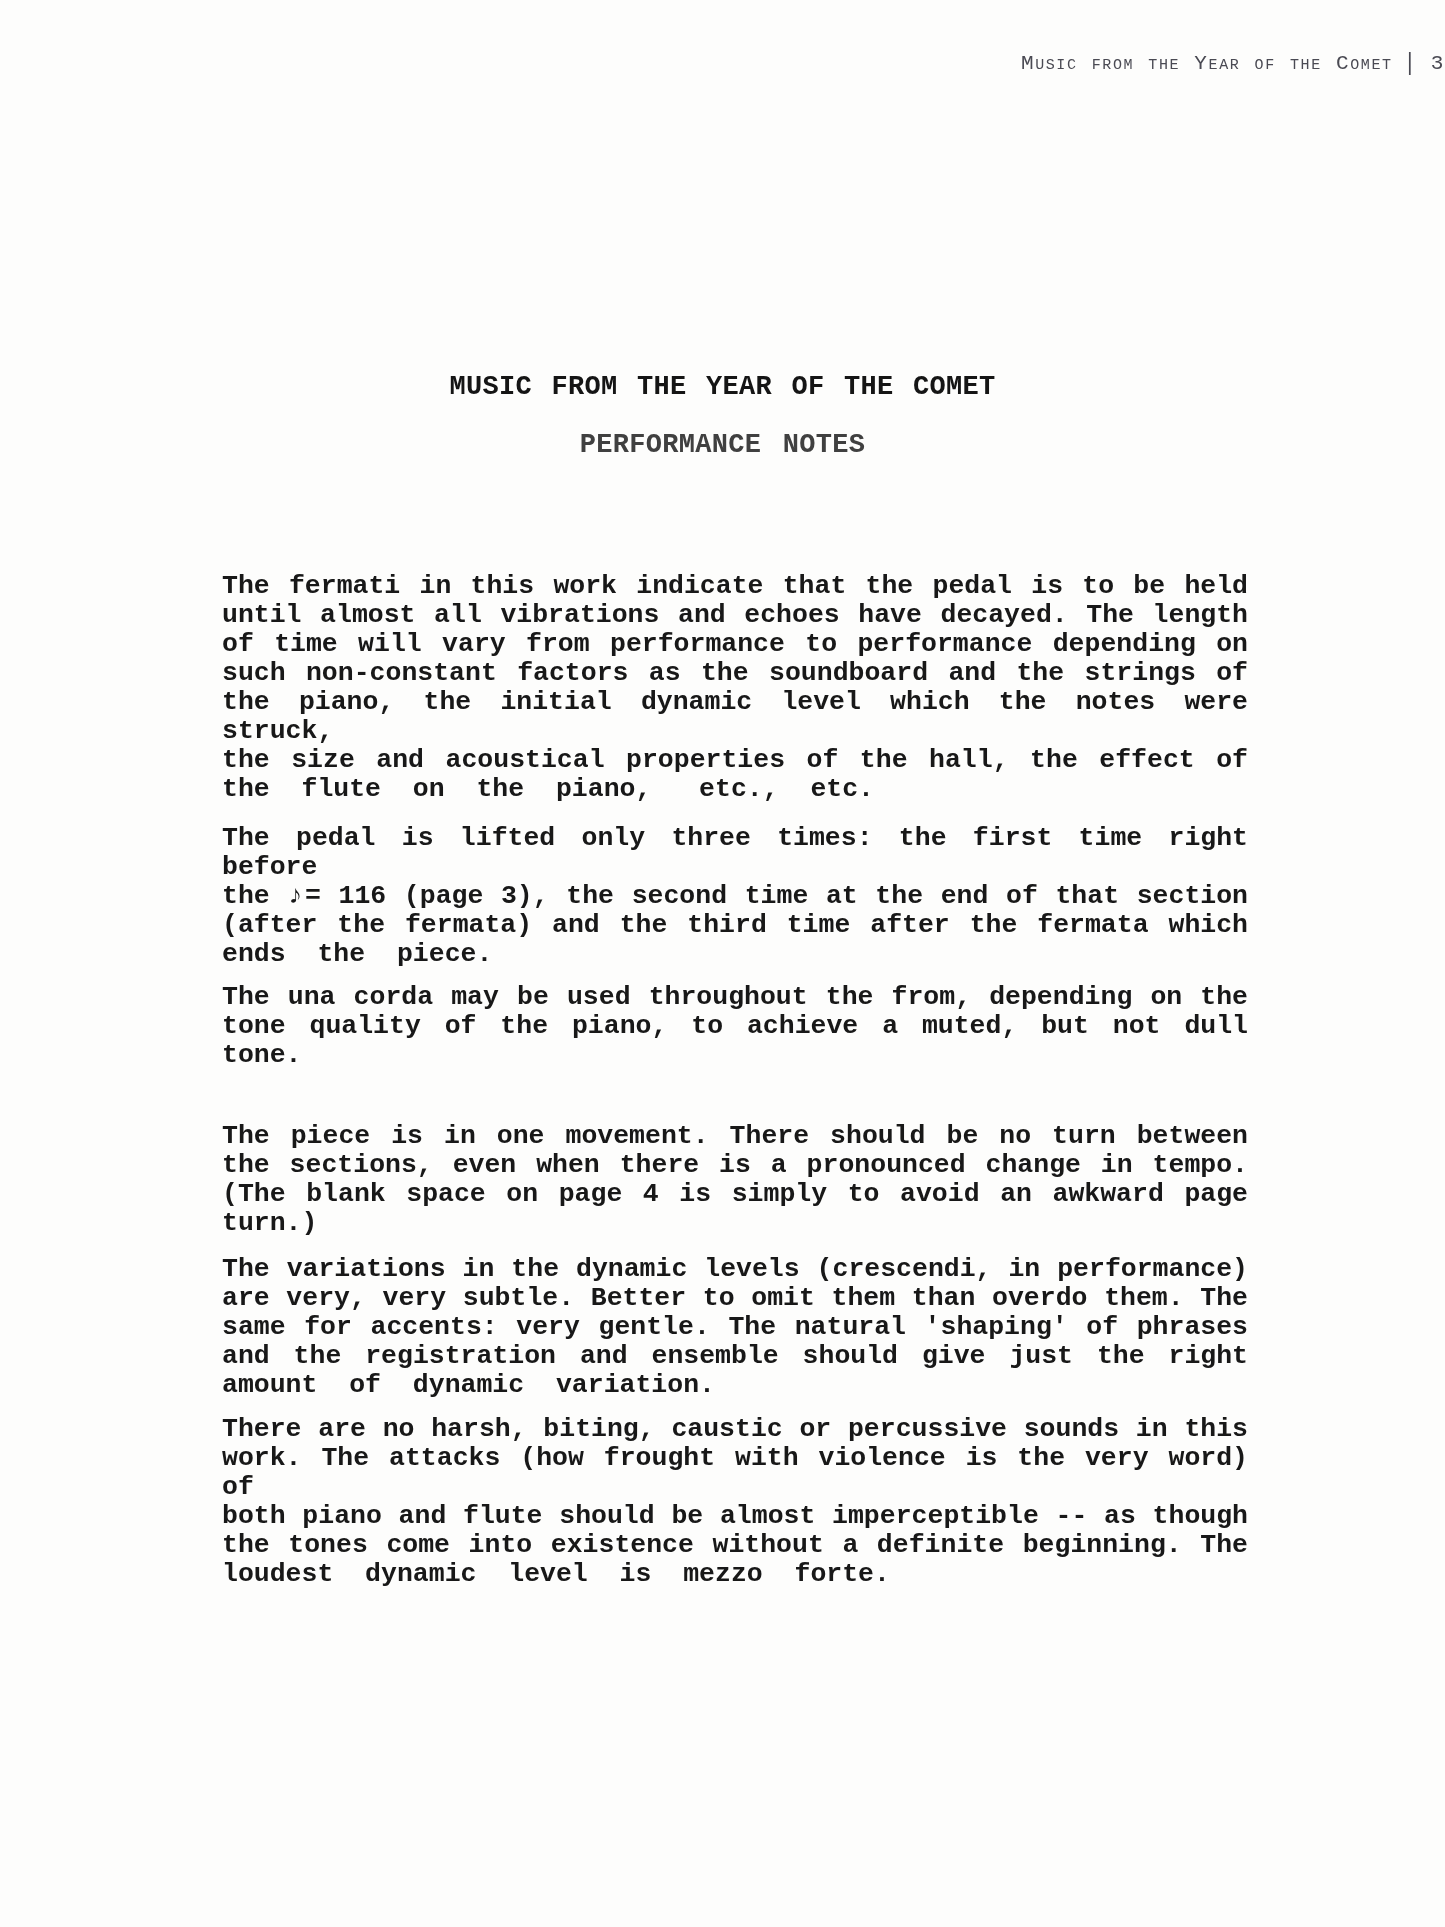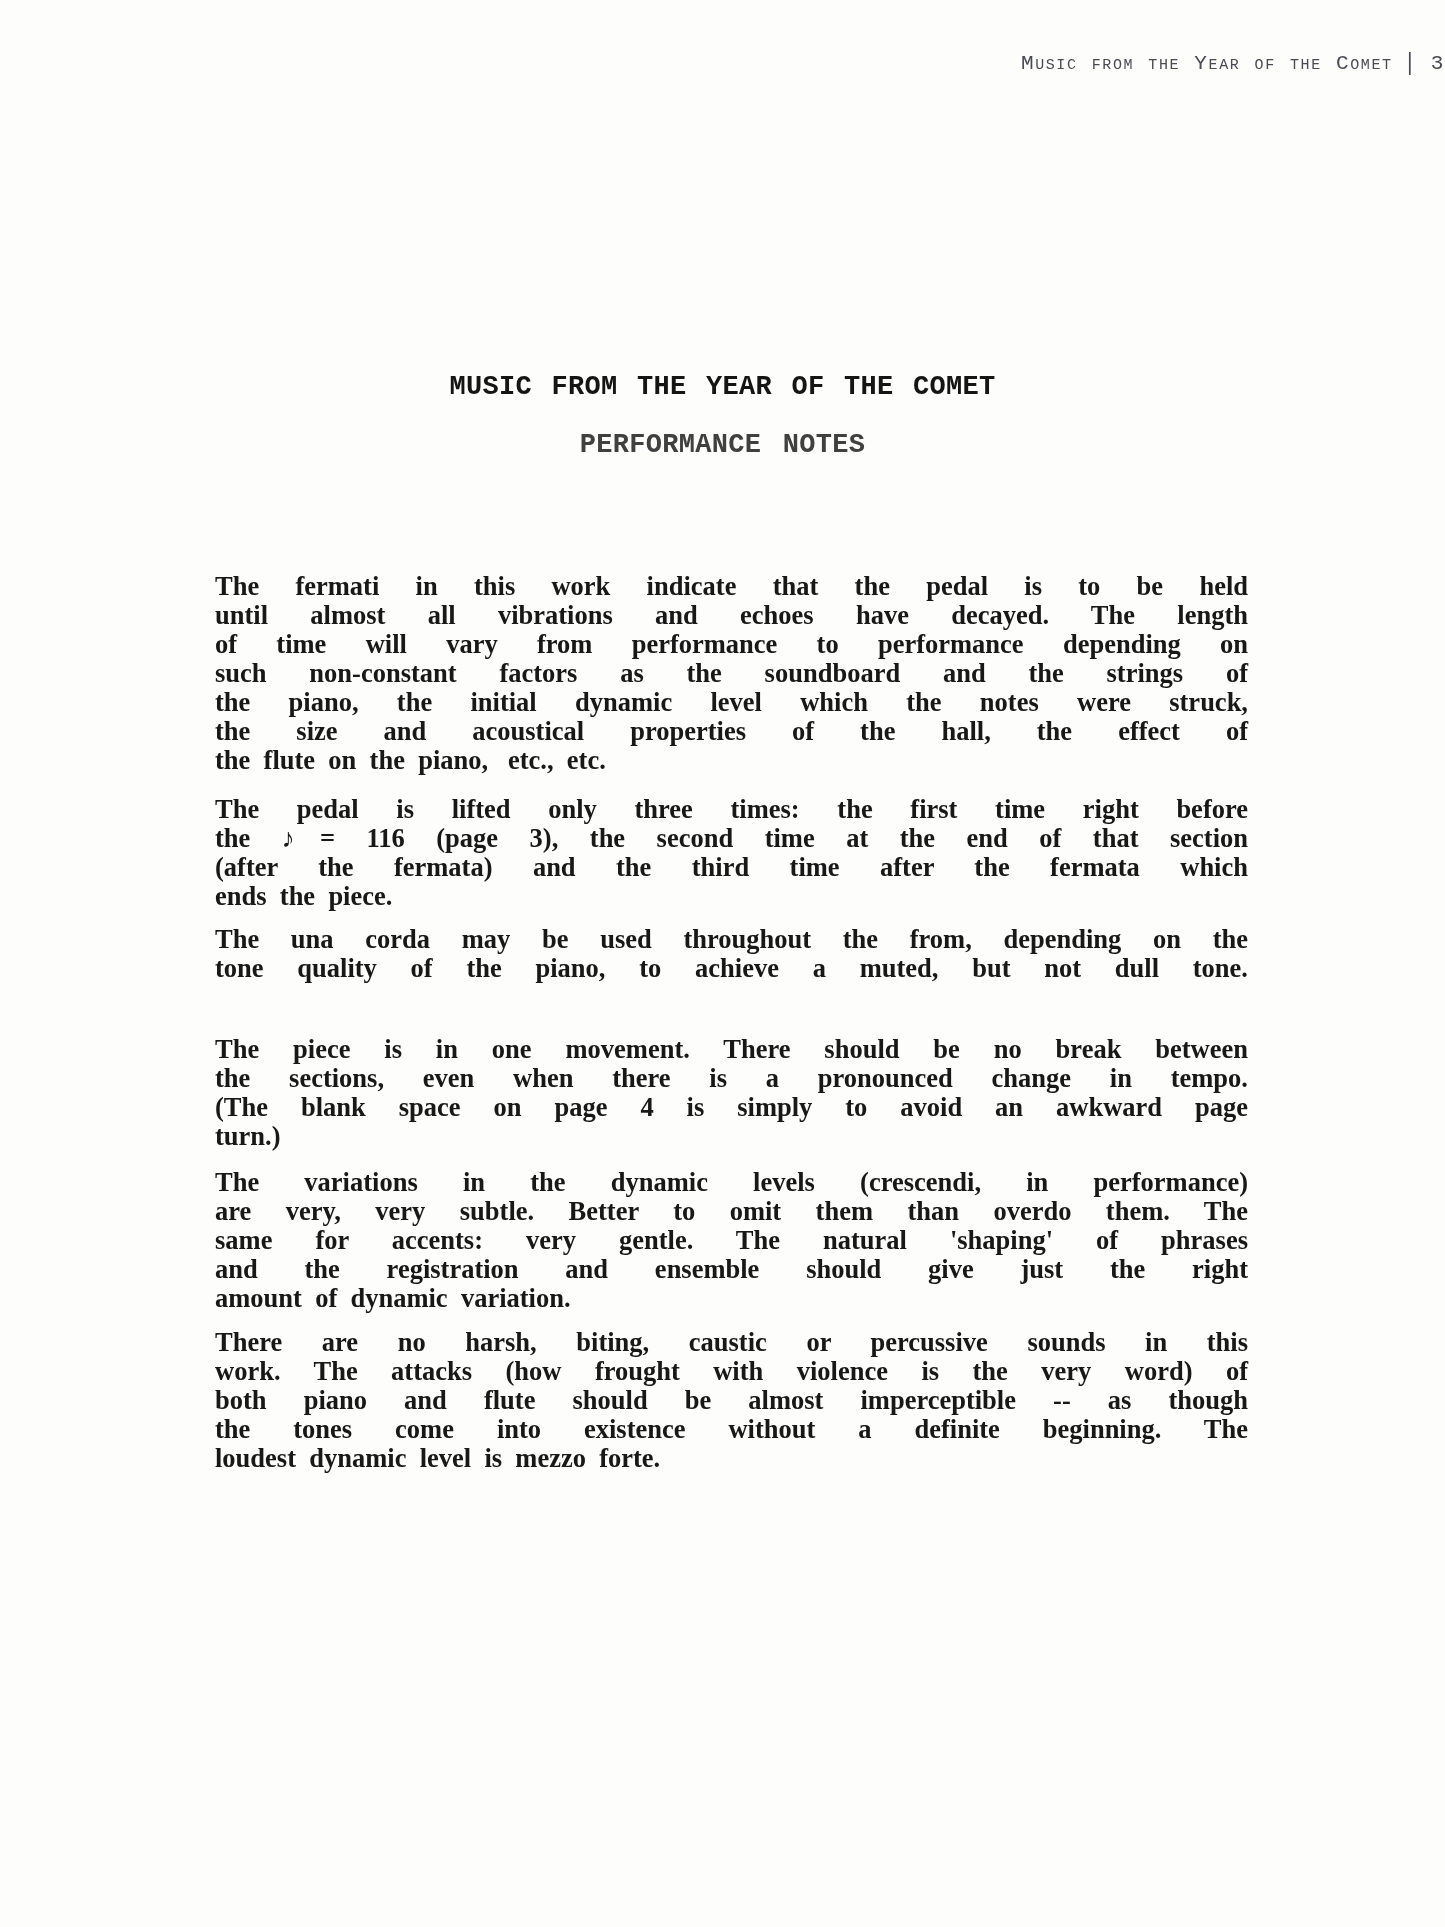--- a/index.html
+++ b/index.html
@@ -65,21 +65,21 @@
   .body-text {
     position: absolute;
     top: 572px;
     left: 206px;
     width: 1042px;
     font-size: 26.5px;
     line-height: 29px;
     font-weight: bold;
     color: #181818;
   }
-  .paragraph { margin: 0 0 18px 9px; font-family: Liberation Serif, serif; }
+  .paragraph { margin: 0 0 18px 16px; }
   .paragraph:nth-child(1) { margin-bottom: 20px; }
   .paragraph:nth-child(2) { margin-bottom: 14px; }
   .paragraph:nth-child(3) { margin-bottom: 52px; }
   .paragraph:nth-child(4) { margin-bottom: 17px; }
   .paragraph:nth-child(5) { margin-bottom: 15px; }
   .line {
     text-align: justify;
     text-align-last: justify;
   }
   .line.short-last {
@@ -115,21 +115,21 @@
         <div class="line">The pedal is lifted only three times: the first time right before</div>
         <div class="line">the ♪= 116 (page 3), the second time at the end of that section</div>
         <div class="line">(after the fermata) and the third time after the fermata which</div>
         <div class="line short-last">ends  the  piece.</div>
       </div>
       <div class="paragraph">
         <div class="line">The una corda may be used throughout the from, depending on the</div>
         <div class="line">tone quality of the piano, to achieve a muted, but not dull tone.</div>
       </div>
       <div class="paragraph">
-        <div class="line">The piece is in one movement. There should be no break between</div>
+        <div class="line">The piece is in one movement. There should be no turn between</div>
         <div class="line">the sections, even when there is a pronounced change in tempo.</div>
         <div class="line">(The blank space on page 4 is simply to avoid an awkward page</div>
         <div class="line short-last">turn.)</div>
       </div>
       <div class="paragraph">
         <div class="line">The variations in the dynamic levels (crescendi, in performance)</div>
         <div class="line">are very, very subtle. Better to omit them than overdo them. The</div>
         <div class="line">same for accents: very gentle. The natural 'shaping' of phrases</div>
         <div class="line">and the registration and ensemble should give just the right</div>
         <div class="line short-last">amount  of  dynamic  variation.</div>

